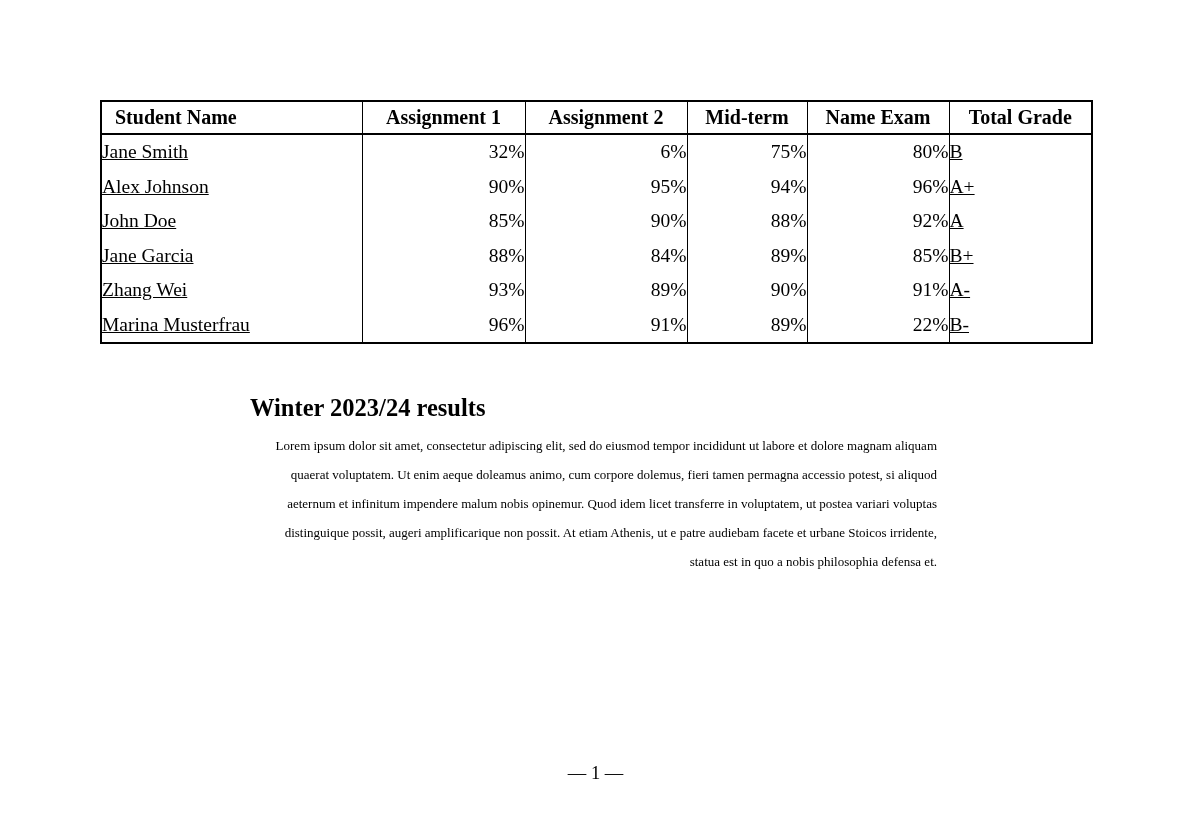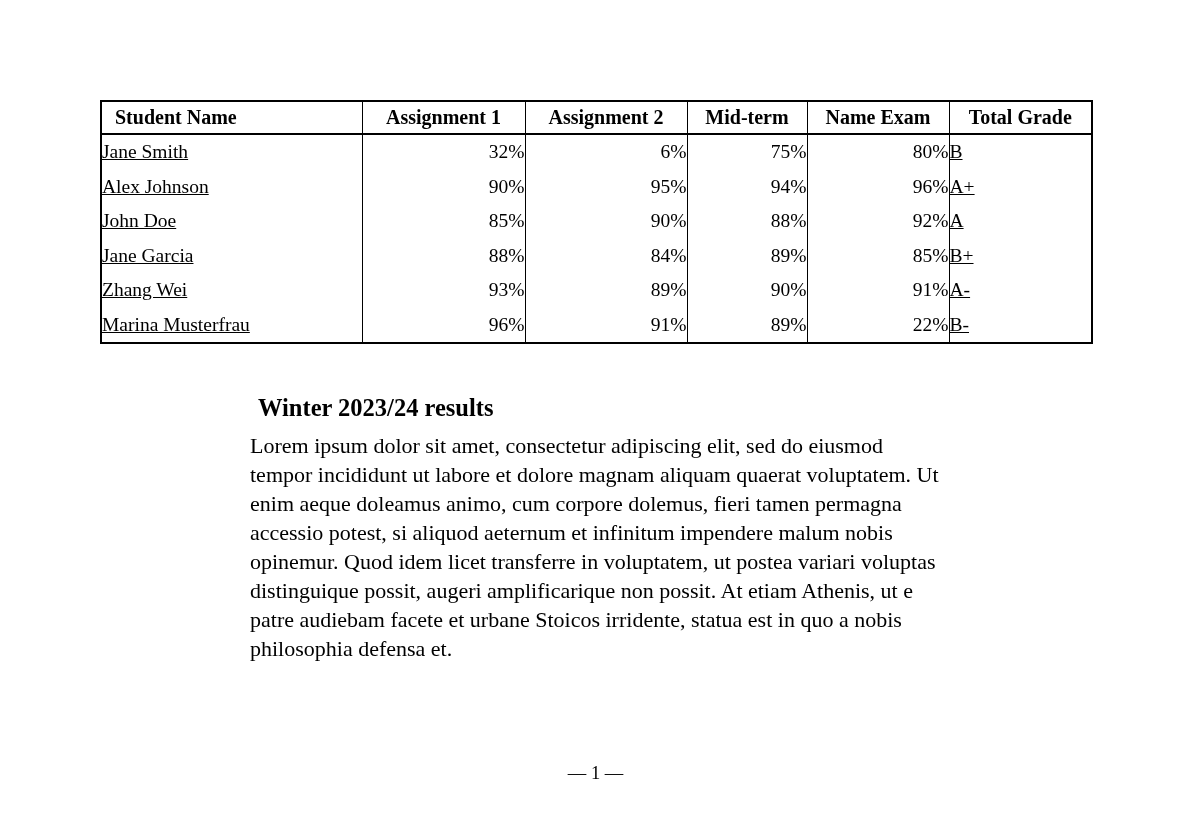--- a/index.html
+++ b/index.html
@@ -59,29 +59,30 @@
   td.num  { text-align: right; padding-right: 13px; }
 
   
   .section {
     position: absolute;
     left: 250px;
     top: 394px;
     width: 695px;
   }
   .section h1 {
-    margin: 0 0 9px 8px;
+    margin: 0 0 9px 0;
     font-size: 24.5px;
     font-weight: bold;
     line-height: 1.15;
   }
   .section p {
-    margin: 0;
-    font-size: 22px;
+    margin: 8px;
+    font-size: 13px;
     line-height: 29px;
+    text-align: right;
   }
 
   
   .footer {
     position: absolute;
     top: 763px;
     left: 0;
     width: 100%;
     text-align: center;
     font-size: 18.5px;

